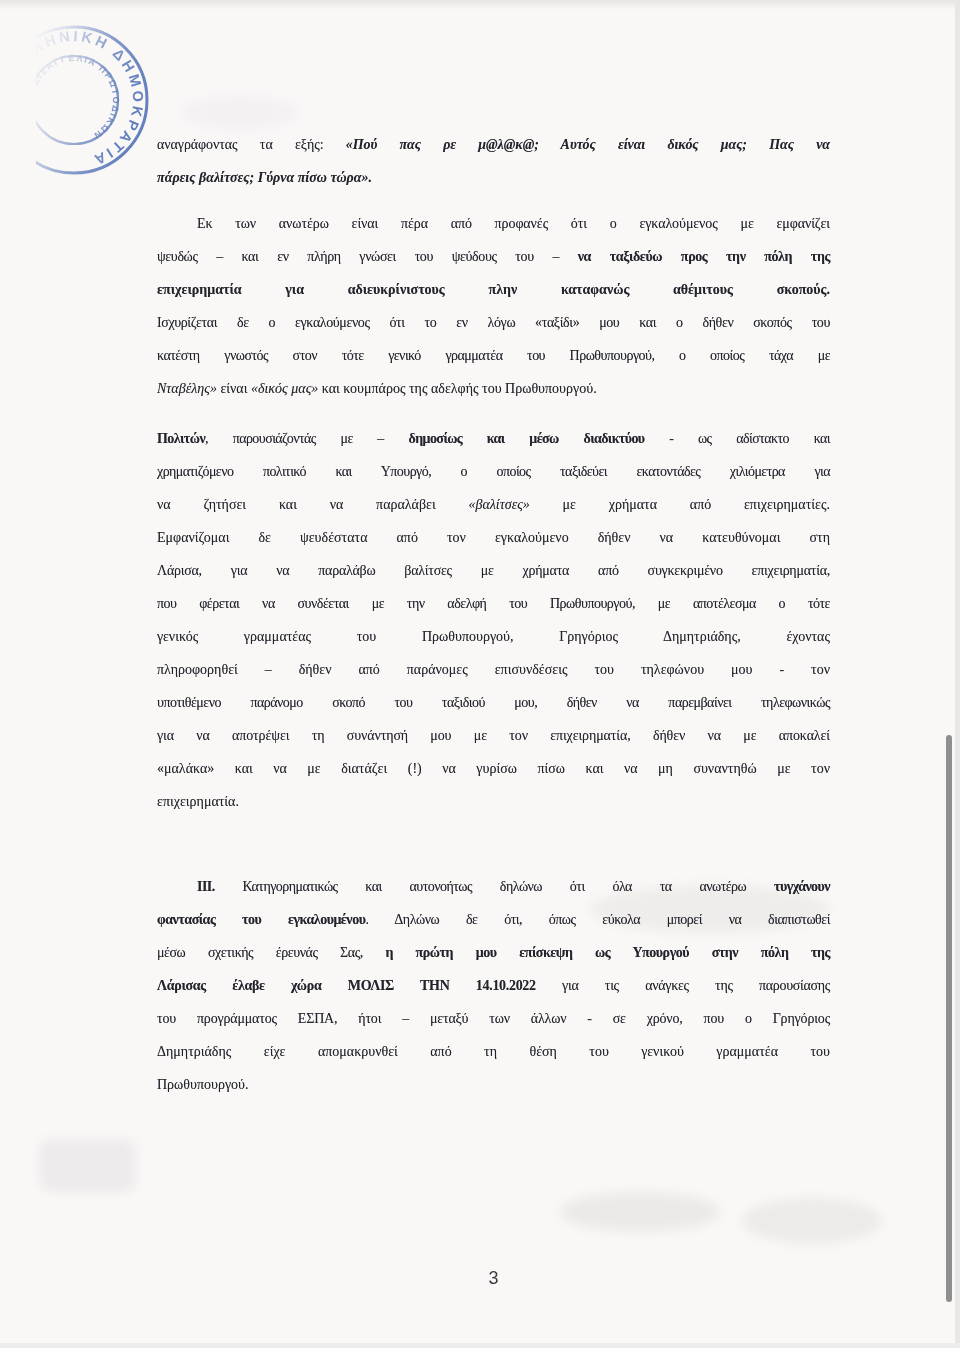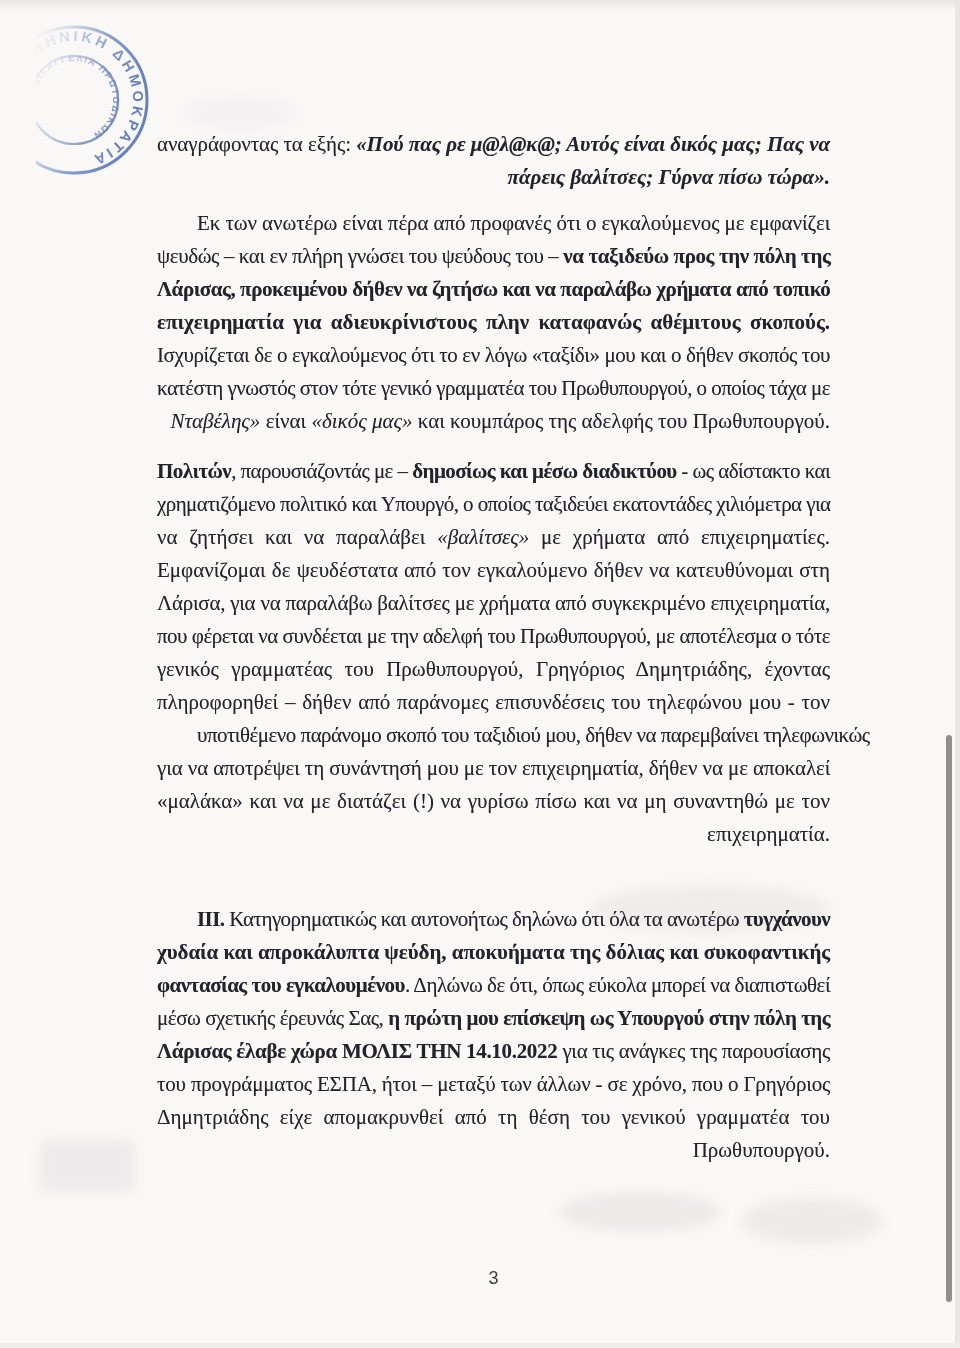--- a/index.html
+++ b/index.html
@@ -23,24 +23,24 @@
 
   
   .stamp{position:absolute;left:36px;top:22px;width:170px;height:172px;
     opacity:.88;filter:blur(.4px) contrast(1.05);
     -webkit-mask-image:linear-gradient(108deg,transparent 1%,rgba(0,0,0,.2) 14%,rgba(0,0,0,.8) 38%,#000 58%);
             mask-image:linear-gradient(108deg,transparent 1%,rgba(0,0,0,.2) 14%,rgba(0,0,0,.8) 38%,#000 58%);}
   .stamp svg{overflow:visible;}
 
   
   .text-block{position:absolute;left:157px;top:128px;width:673px;color:#23232b;
-    font-size:21px;line-height:33px;
+    font-size:14px;line-height:33px;
     text-shadow:0 0 .6px rgba(40,40,55,.35);}
   .para{margin:0;}
-  .line{white-space:nowrap;text-align:right;}
+  .line{white-space:nowrap;text-align:left;}
   .line.just{text-align:justify;text-align-last:justify;}
   .line.indent{text-indent:40px;}
   .s-n{font-weight:normal;font-style:normal;}
   .s-b{font-weight:bold;font-style:normal;}
   .s-i{font-weight:normal;font-style:italic;}
   .s-bi{font-weight:bold;font-style:italic;}
 
   .page-number{position:absolute;left:157px;top:1268px;width:673px;text-align:center;
     font-family:"Liberation Sans","DejaVu Sans",sans-serif;font-size:18px;color:#3c3c42;}
 
@@ -78,43 +78,41 @@
 </div>
 
 <div class="text-block">
     <div class="para">
       <div class="line just" style="letter-spacing: -0.0704225px;"><span class="s-n">αναγράφοντας τα εξής: </span><span class="s-bi">«Πού πας ρε μ@λ@κ@; Αυτός είναι δικός μας; Πας να</span></div>
       <div class="line"><span class="s-bi">πάρεις βαλίτσες; Γύρνα πίσω τώρα».</span></div>
     </div>
     <div class="para" style="margin-top: 13px;">
       <div class="line just indent" style="letter-spacing: -0.0857143px;"><span class="s-n">Εκ των ανωτέρω είναι πέρα από προφανές ότι ο εγκαλούμενος με εμφανίζει</span></div>
       <div class="line just" style="letter-spacing: -0.394737px;"><span class="s-n">ψευδώς – και εν πλήρη γνώσει του ψεύδους του – </span><span class="s-b">να ταξιδεύω προς την πόλη της</span></div>
-      <div class="line just" style="letter-spacing: -0.43662px;"><span class="s-b">Λάρισας, προκειμένου δήθεν να ζητήσω και να παραλάβω χρήματα από τοπικό</span></div>
       <div class="line just"><span class="s-b">επιχειρηματία για αδιευκρίνιστους πλην καταφανώς αθέμιτους σκοπούς.</span></div>
       <div class="line just" style="letter-spacing: -0.4px;"><span class="s-n">Ισχυρίζεται δε ο εγκαλούμενος ότι το εν λόγω «ταξίδι» μου και ο δήθεν σκοπός του</span></div>
       <div class="line just" style="letter-spacing: -0.519481px;"><span class="s-n">κατέστη γνωστός στον τότε γενικό γραμματέα του Πρωθυπουργού, ο οποίος τάχα με</span></div>
       <div class="line"><span class="s-i">Νταβέλης»</span><span class="s-n"> είναι </span><span class="s-i">«δικός μας»</span><span class="s-n"> και κουμπάρος της αδελφής του Πρωθυπουργού.</span></div>
     </div>
     <div class="para" style="margin-top: 17px;">
       <div class="line just" style="letter-spacing: -0.565789px; margin-top: 9px;"><span class="s-b">Πολιτών</span><span class="s-n">, παρουσιάζοντάς με – </span><span class="s-b">δημοσίως και μέσω διαδικτύου</span><span class="s-n"> - ως αδίστακτο και</span></div>
       <div class="line just" style="letter-spacing: -0.567901px;"><span class="s-n">χρηματιζόμενο πολιτικό και Υπουργό, ο οποίος ταξιδεύει εκατοντάδες χιλιόμετρα για</span></div>
       <div class="line just"><span class="s-n">να ζητήσει και να παραλάβει </span><span class="s-i">«βαλίτσες»</span><span class="s-n"> με χρήματα από επιχειρηματίες.</span></div>
       <div class="line just"><span class="s-n">Εμφανίζομαι δε ψευδέστατα από τον εγκαλούμενο δήθεν να κατευθύνομαι στη</span></div>
       <div class="line just" style="letter-spacing: -0.253333px;"><span class="s-n">Λάρισα, για να παραλάβω βαλίτσες με χρήματα από συγκεκριμένο επιχειρηματία,</span></div>
       <div class="line just" style="letter-spacing: -0.506494px;"><span class="s-n">που φέρεται να συνδέεται με την αδελφή του Πρωθυπουργού, με αποτέλεσμα ο τότε</span></div>
       <div class="line just"><span class="s-n">γενικός γραμματέας του Πρωθυπουργού, Γρηγόριος Δημητριάδης, έχοντας</span></div>
       <div class="line just"><span class="s-n">πληροφορηθεί – δήθεν από παράνομες επισυνδέσεις του τηλεφώνου μου - τον</span></div>
-      <div class="line just" style="letter-spacing: -0.519481px; margin-left: 40px;"><span class="s-n">υποτιθέμενο παράνομο σκοπό του ταξιδιού μου, δήθεν να παρεμβαίνει τηλεφωνικώς</span></div>
+      <div class="line just" style="letter-spacing: -0.519481px;"><span class="s-n">υποτιθέμενο παράνομο σκοπό του ταξιδιού μου, δήθεν να παρεμβαίνει τηλεφωνικώς</span></div>
       <div class="line just" style="letter-spacing: -0.105263px;"><span class="s-n">για να αποτρέψει τη συνάντησή μου με τον επιχειρηματία, δήθεν να με αποκαλεί</span></div>
       <div class="line just"><span class="s-n">«μαλάκα» και να με διατάζει (!) να γυρίσω πίσω και να μη συναντηθώ με τον</span></div>
       <div class="line"><span class="s-n">επιχειρηματία.</span></div>
     </div>
     <div class="para" style="margin-top: 52px;">
       <div class="line just indent" style="letter-spacing: -0.549296px;"><span class="s-b">III.</span><span class="s-n"> Κατηγορηματικώς και αυτονοήτως δηλώνω ότι όλα τα ανωτέρω </span><span class="s-b">τυγχάνουν</span></div>
-      <div class="line just" style="letter-spacing: -0.0294118px;"><span class="s-b">χυδαία και απροκάλυπτα ψεύδη, αποκυήματα της δόλιας και συκοφαντικής</span></div>
       <div class="line just" style="letter-spacing: -0.486842px;"><span class="s-b">φαντασίας του εγκαλουμένου</span><span class="s-n">. Δηλώνω δε ότι, όπως εύκολα μπορεί να διαπιστωθεί</span></div>
       <div class="line just" style="letter-spacing: -0.465753px;"><span class="s-n">μέσω σχετικής έρευνάς Σας, </span><span class="s-b">η πρώτη μου επίσκεψη ως Υπουργού στην πόλη της</span></div>
       <div class="line just" style="letter-spacing: -0.309859px;"><span class="s-b">Λάρισας έλαβε χώρα ΜΟΛΙΣ ΤΗΝ 14.10.2022</span><span class="s-n"> για τις ανάγκες της παρουσίασης</span></div>
       <div class="line just" style="letter-spacing: -0.175676px;"><span class="s-n">του προγράμματος ΕΣΠΑ, ήτοι – μεταξύ των άλλων - σε χρόνο, που ο Γρηγόριος</span></div>
       <div class="line just"><span class="s-n">Δημητριάδης είχε απομακρυνθεί από τη θέση του γενικού γραμματέα του</span></div>
       <div class="line"><span class="s-n">Πρωθυπουργού.</span></div>
     </div>
   </div>
 
 <div class="page-number">3</div>

